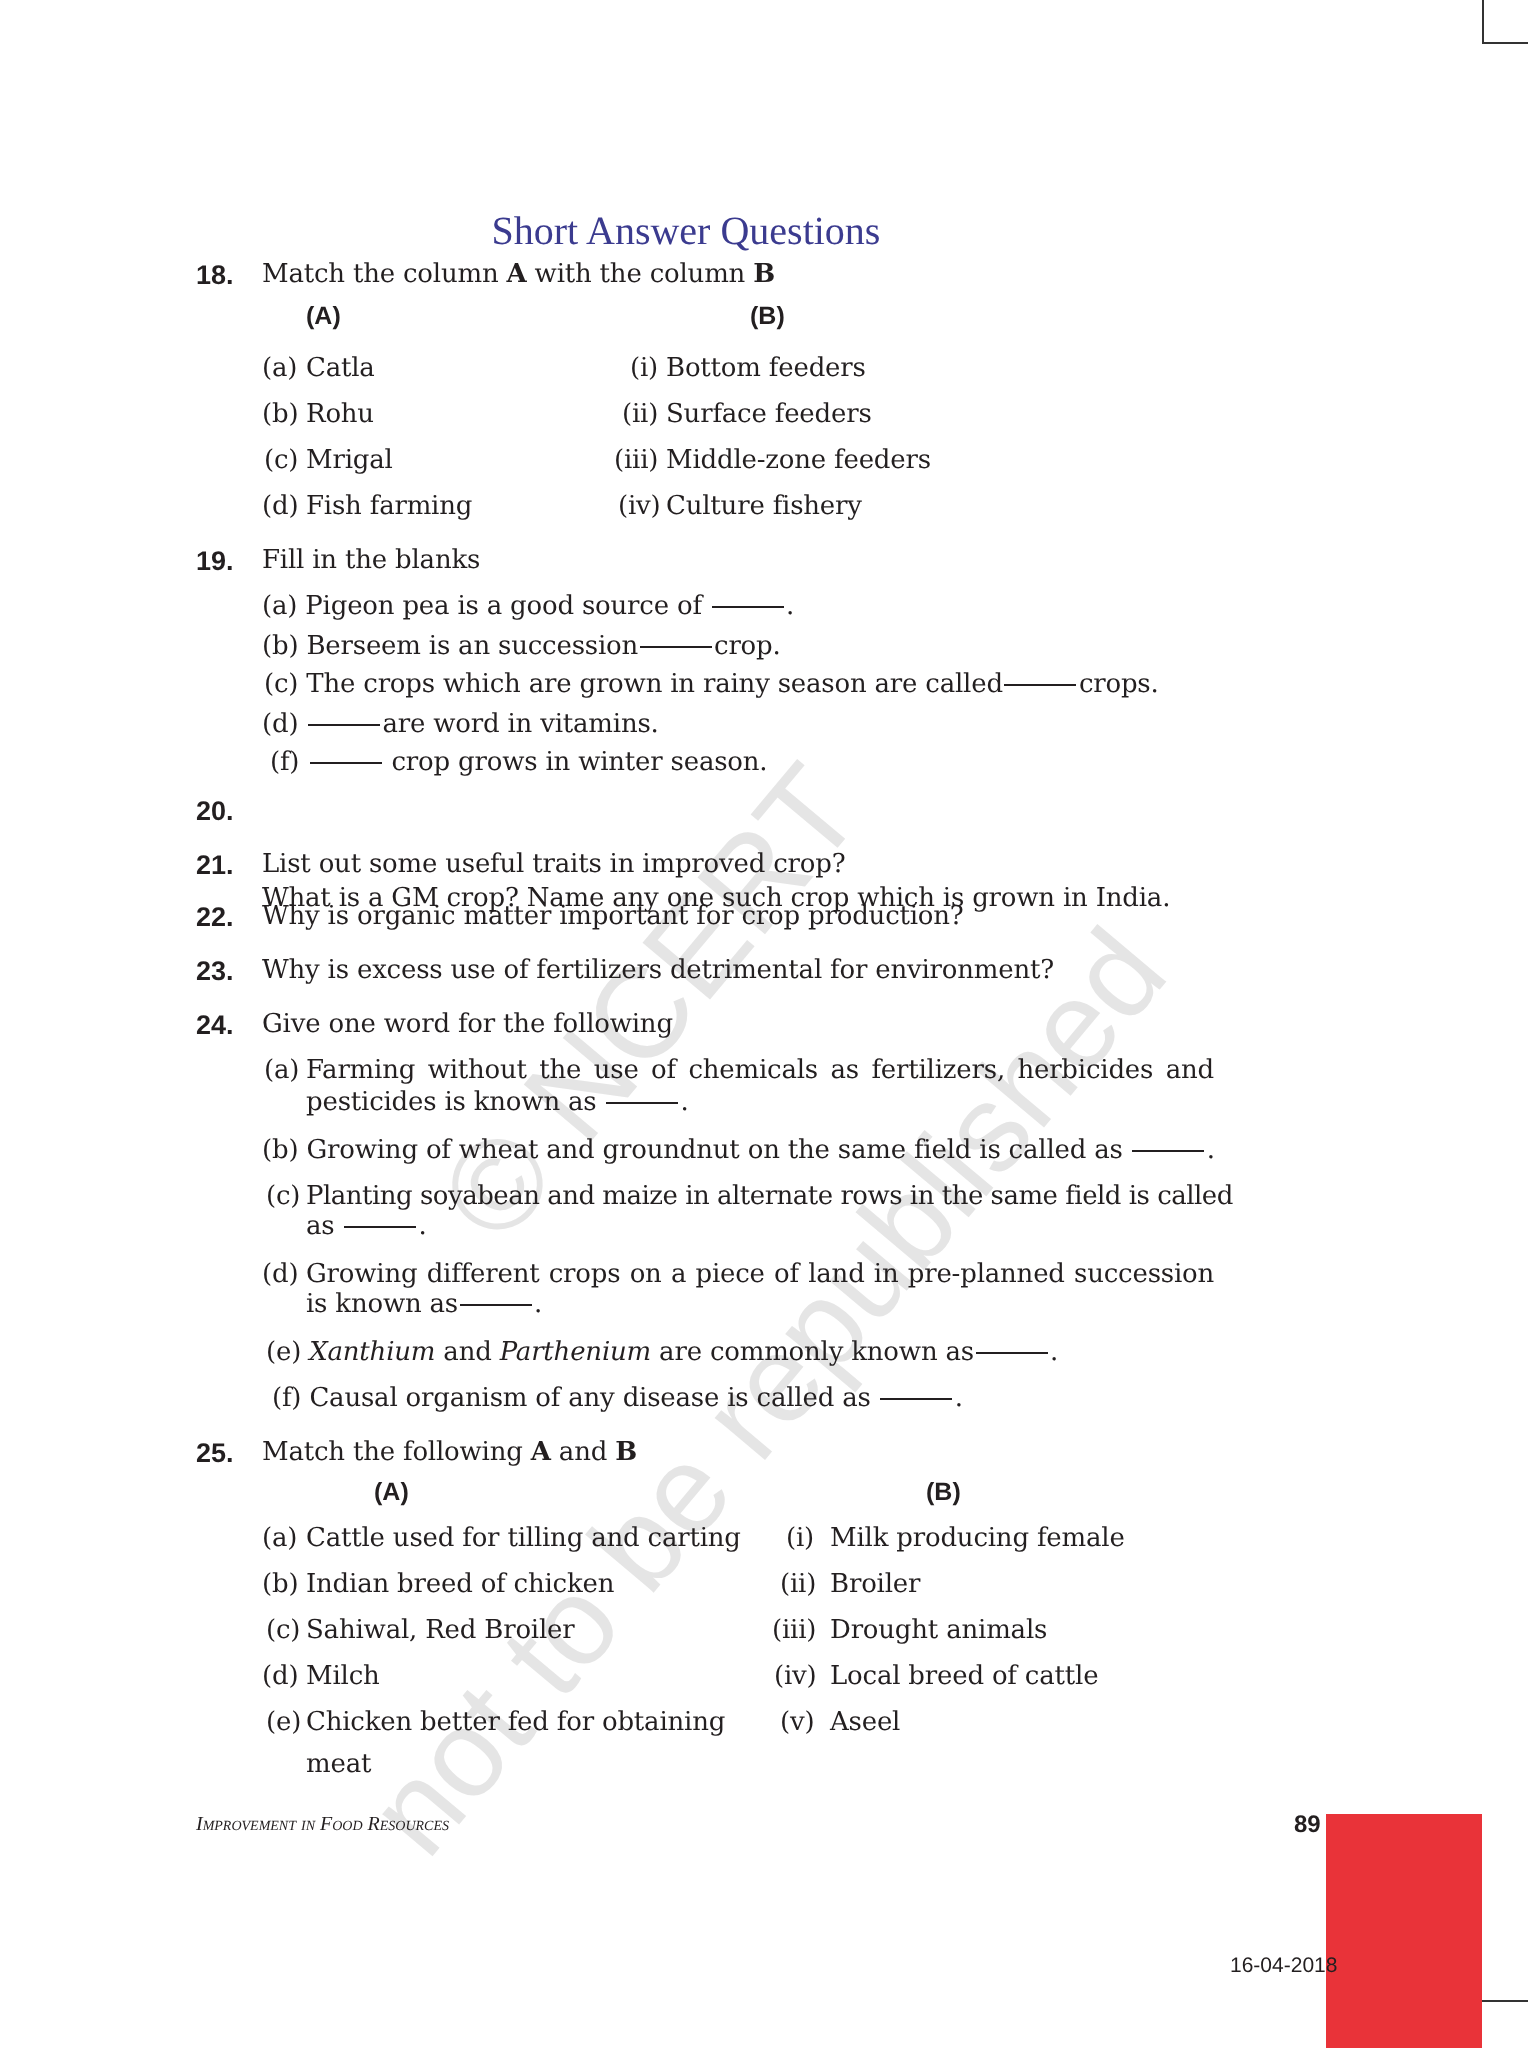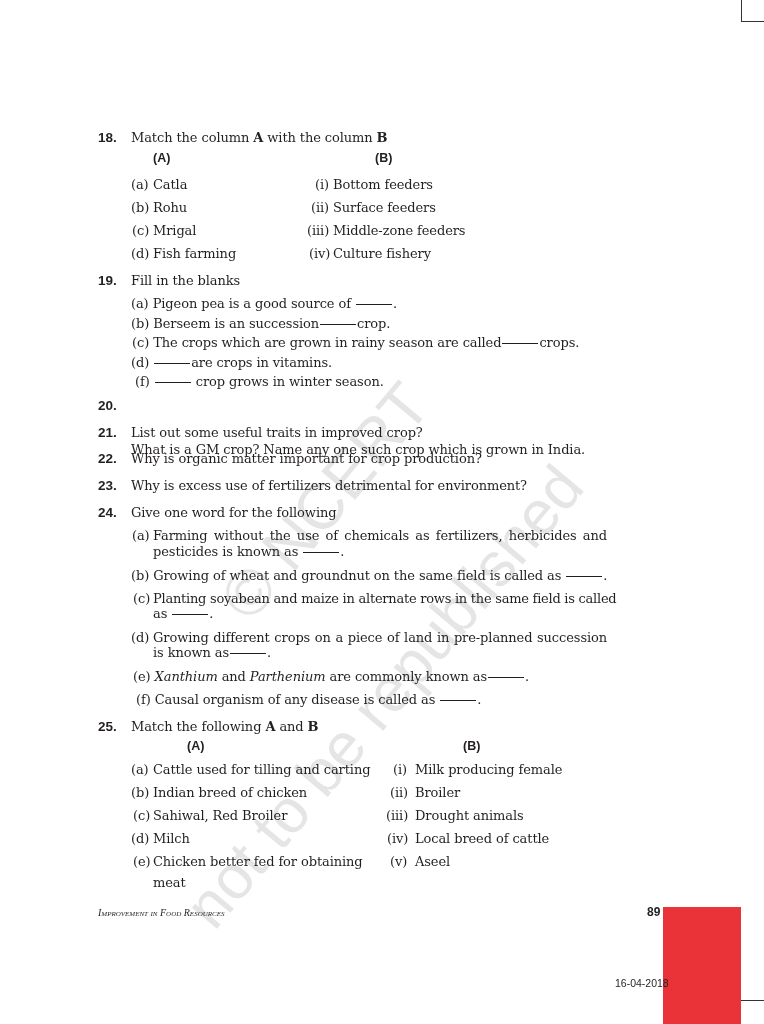--- a/index.html
+++ b/index.html
@@ -44,20 +44,21 @@
 <div class="page">
 
   <div class="crop-v"></div>
   <div class="crop-h"></div>
 
   <div class="wm" style="left:262px; top:560px;">© NCERT</div>
   <div class="wm" style="left:225px; top:870px; font-size:62px;">not to be republished</div>
 
   <div class="content">
 
+    <div class="title">Short Answer Questions</div>
 
     <div class="qn" style="left:98px; top:130px;">18.</div>
     <div class="t" style="left:131px; top:130px;"><span>Match the column </span><b class="bold">A</b><span> with the column </span><b class="bold">B</b></div>
     <div class="hdr" style="left:153px; top:151px;">(A)</div>
     <div class="hdr" style="left:375px; top:151px;">(B)</div>
 
     <div>
       <div class="t" style="left:131px; top:177px;">(a)</div>
       <div class="t" style="left:153px; top:177px;">Catla</div>
       <div class="t" style="left:315px; top:177px;">(i)</div>
@@ -81,21 +82,21 @@
       <div class="t" style="left:309px; top:246px;">(iv)</div>
       <div class="t" style="left:333px; top:246px;">Culture fishery</div>
     </div>
 
     <div class="qn" style="left:98px; top:273px;">19.</div>
     <div class="t" style="left:131px; top:273px;">Fill in the blanks</div>
 
     <div class="t" style="left:131px; top:296px;"><span>(a)</span> <span>Pigeon pea is a good source of </span><span class="blank"></span><span>.</span></div>
     <div class="t" style="left:131px; top:316px;"><span>(b)</span> <span>Berseem is an succession</span><span class="blank"></span><span>crop.</span></div>
     <div class="t" style="left:132px; top:335px;"><span>(c)</span> <span>The crops which are grown in rainy season are called</span><span class="blank"></span><span>crops.</span></div>
-    <div class="t" style="left:131px; top:355px;"><span>(d)</span> <span class="blank"></span><span>are crops in vitamins.</span></div>
+    <div class="t" style="left:131px; top:355px;"><span>(d)</span> <span class="blank"></span><span>are word in vitamins.</span></div>
     <div class="t" style="left:135px; top:374px;"><span>(f)</span> <span class="blank"></span><span> crop grows in winter season.</span></div>
 
     <div class="qn" style="left:98px; top:398px;">20.</div>
     <div class="t" style="left:131px; top:398px;margin-top:44px;">What is a GM crop? Name any one such crop which is grown in India.</div>
 
     <div class="qn" style="left:98px; top:425px;">21.</div>
     <div class="t" style="left:131px; top:425px;">List out some useful traits in improved crop?</div>
 
     <div class="qn" style="left:98px; top:451px;">22.</div>
     <div class="t" style="left:131px; top:451px;">Why is organic matter important for crop production?</div>

